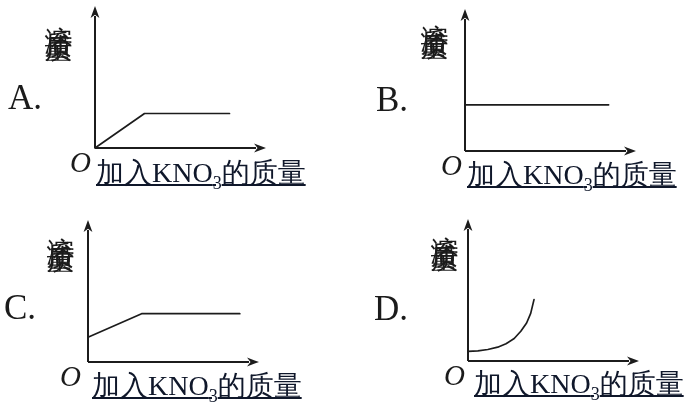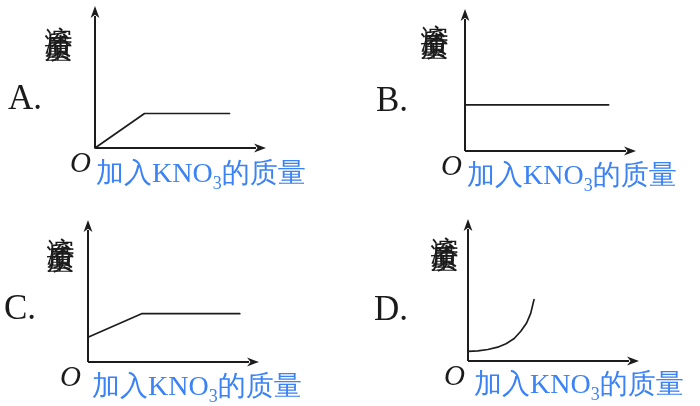--- a/index.html
+++ b/index.html
@@ -13,21 +13,21 @@
     font-family:"Liberation Serif","DejaVu Serif",serif;
   }
   .ylabel{
     position:absolute;writing-mode:vertical-rl;text-orientation:upright;
     font-size:28px;line-height:1;letter-spacing:4px;color:#1b1b1b;white-space:nowrap;
   }
   .origin{
     position:absolute;font-style:italic;font-size:29px;line-height:1;color:#1b1b1b;
   }
   .xlabel{
-    position:absolute;font-size:28px;line-height:1.1;white-space:nowrap;color:#3b82f6;
+    position:absolute;font-size:28px;line-height:1.1;white-space:nowrap;color:#0f172a;text-decoration:underline;
   }
   .xlabel .sub{font-size:18px;vertical-align:-7px;}
   svg.chart{position:absolute;overflow:visible;}
   svg .ax{stroke:#1c1c1c;stroke-width:2;fill:none;}
   svg .ah{fill:#1c1c1c;stroke:none;}
   svg .dl{fill:none;stroke:#1c1c1c;stroke-width:1.7;stroke-linejoin:round;stroke-linecap:round;}
 
   
   .oA .letter{left:8px;top:80px;}
   .oA .ylabel{left:44px;top:3px;}

